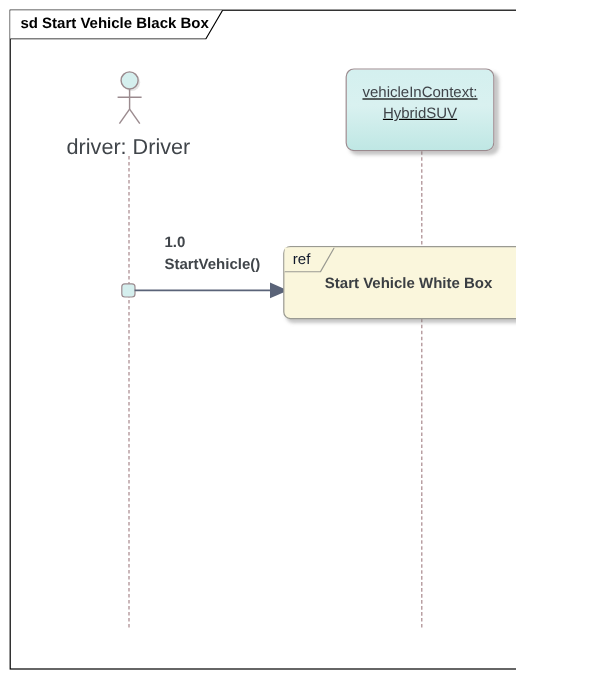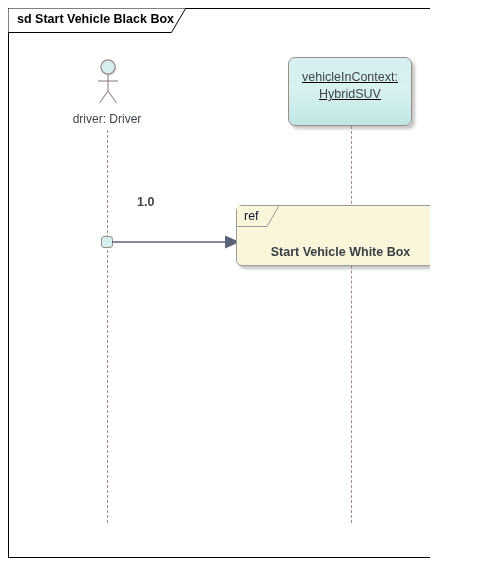--- a/index.html
+++ b/index.html
@@ -80,21 +80,21 @@
     width: 36px;
     height: 55px;
   }
   .actor svg { display: block; }
   .actor-label {
     position: absolute;
     left: 47px;
     top: 112px;
     width: 120px;
     text-align: center;
-    font-size: 12px;
+    font-size: 18px;
     color: #40454a;
     white-space: nowrap;
   }
 
   
   .object-box {
     position: absolute;
     left: 288px;
     top: 57px;
     width: 124px;
@@ -175,21 +175,21 @@
   .ref-tab-label {
     position: absolute;
     left: 7px;
     top: 3px;
     font-size: 12.5px;
     color: #0f172a;
   }
   .ref-title {
     position: absolute;
     left: 0;
-    top: 16px;
+    top: 0;
     width: 201px;
     height: 59px;
     display: flex;
     align-items: center;
     justify-content: center;
     padding-left: 6px;
     box-sizing: border-box;
     font-size: 12.5px;
     font-weight: bold;
     color: #3b3f43;
@@ -235,20 +235,21 @@
 
   <div class="object-box">
     <div class="object-box-line">vehicleInContext:</div>
     <div class="object-box-line">HybridSUV</div>
   </div>
 
   <div class="exec-occurrence"></div>
 
   <div class="message-label">
     <div>1.0</div>
+    <div>StartVehicle()</div>
   </div>
 
   <div class="message-arrow">
     <svg width="128" height="18" viewBox="0 0 128 18">
       <line x1="0" y1="9" x2="114" y2="9" stroke="#5a6378" stroke-width="1.3"></line>
       <path d="M113 2.5 L128 9 L113 15.5 Z" fill="#5a6378"></path>
     </svg>
   </div>
 
   <div class="ref-fragment">

